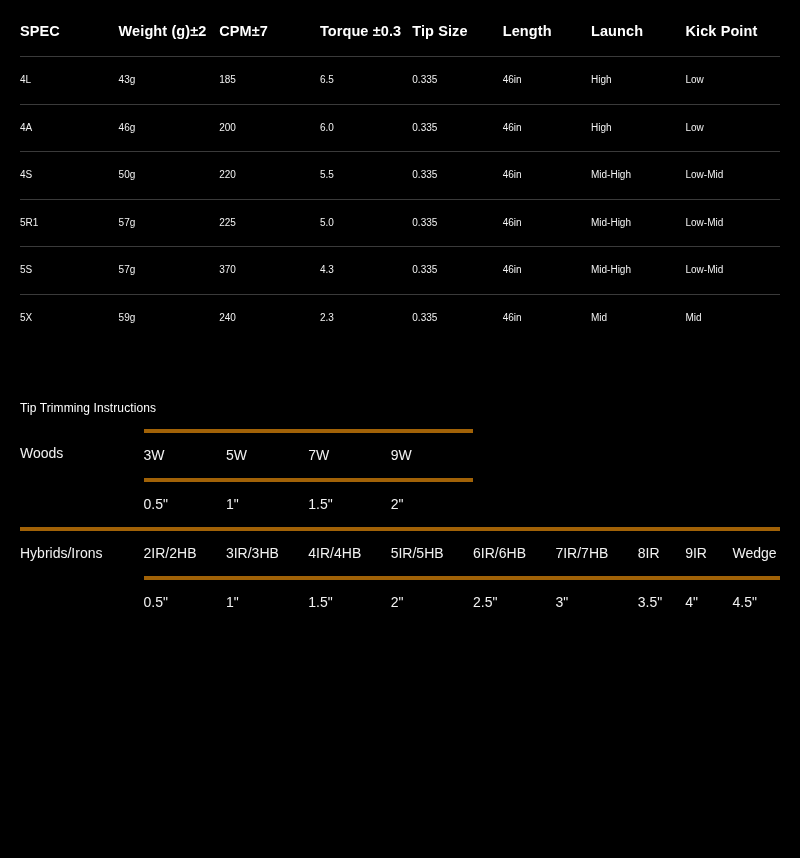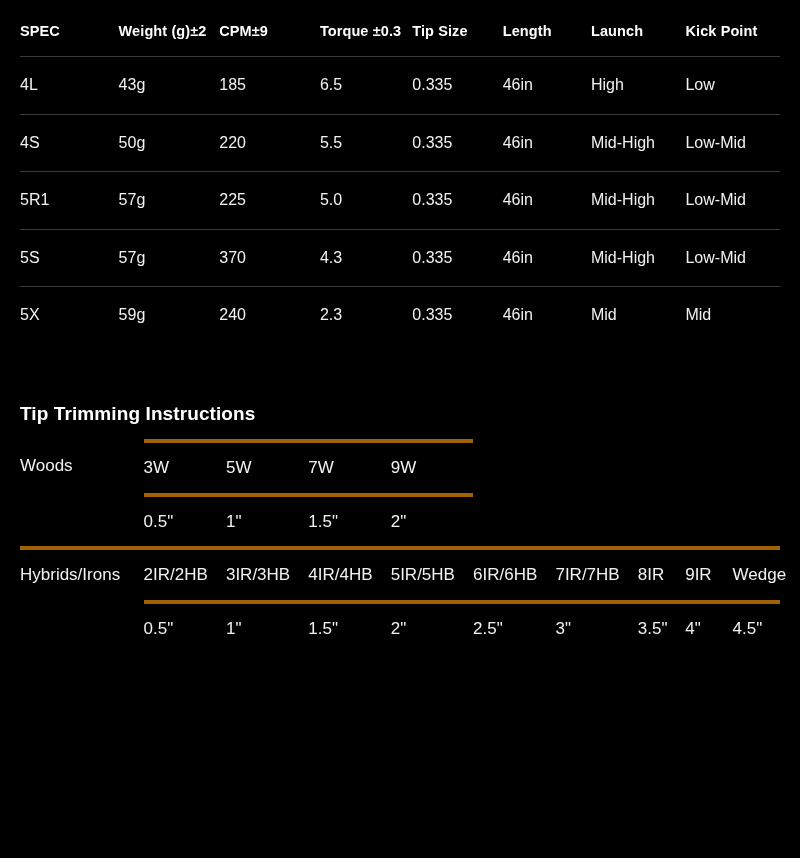--- a/index.html
+++ b/index.html
@@ -33,52 +33,52 @@
     font-size: 14.5px;
     font-weight: bold;
     color: #ffffff;
     padding: 6px 0 14px 0;
     vertical-align: top;
     line-height: 1.55;
     letter-spacing: 0.1px;
   }
   table.spec td {
     text-align: left;
-    font-size: 16px;
+    font-size: 10px;
     font-weight: normal;
     color: #f2f2f2;
     padding: 15px 0 15px 0;
     vertical-align: top;
     line-height: 1.65;
     border-top: 1px solid #3a3a3a;
   }
   .col-spec   { width: 96px; }
   .col-weight { width: 98px; }
   .col-cpm    { width: 98px; }
   .col-torque { width: 90px; }
   .col-tip    { width: 88px; }
   .col-length { width: 86px; }
   .col-launch { width: 92px; }
   .col-kick   { width: 92px; }
 
   
   .trim-title {
-    font-size: 19px;
-    font-weight: bold;
+    font-size: 12px;
+    font-weight: normal;
     color: #ffffff;
     margin: 60px 0 14px 0;
     letter-spacing: 0.1px;
   }
   table.trim {
     width: 760px;
     border-collapse: collapse;
     table-layout: fixed;
   }
   table.trim td {
-    font-size: 17px;
+    font-size: 14px;
     color: #f2f2f2;
     padding: 12px 0 12px 0;
     vertical-align: top;
     line-height: 1.5;
     white-space: nowrap;
   }
   table.trim tr.bordered td {
     border-top: 4px solid #a16207;
   }
   table.trim tr.bordered td.nb {
@@ -101,34 +101,44 @@
         <col class="col-torque">
       <col class="col-tip">
         <col class="col-length">
         <col class="col-launch">
         <col class="col-kick">
     </colgroup>
     <thead>
       <tr>
         <th>SPEC</th>
         <th>Weight (g)±2</th>
-        <th>CPM±9</th>
+        <th>CPM±7</th>
         <th>Torque ±0.3</th>
         <th>Tip Size</th>
         <th>Length</th>
         <th>Launch</th>
         <th>Kick Point</th>
       </tr>
     </thead>
     <tbody>
       <tr>
         <td>4L</td>
         <td>43g</td>
         <td>185</td>
         <td>6.5</td>
+        <td>0.335</td>
+        <td>46in</td>
+        <td>High</td>
+        <td>Low</td>
+      </tr>
+      <tr>
+        <td>4A</td>
+        <td>46g</td>
+        <td>200</td>
+        <td>6.0</td>
         <td>0.335</td>
         <td>46in</td>
         <td>High</td>
         <td>Low</td>
       </tr>
       <tr>
         <td>4S</td>
         <td>50g</td>
         <td>220</td>
         <td>5.5</td>

